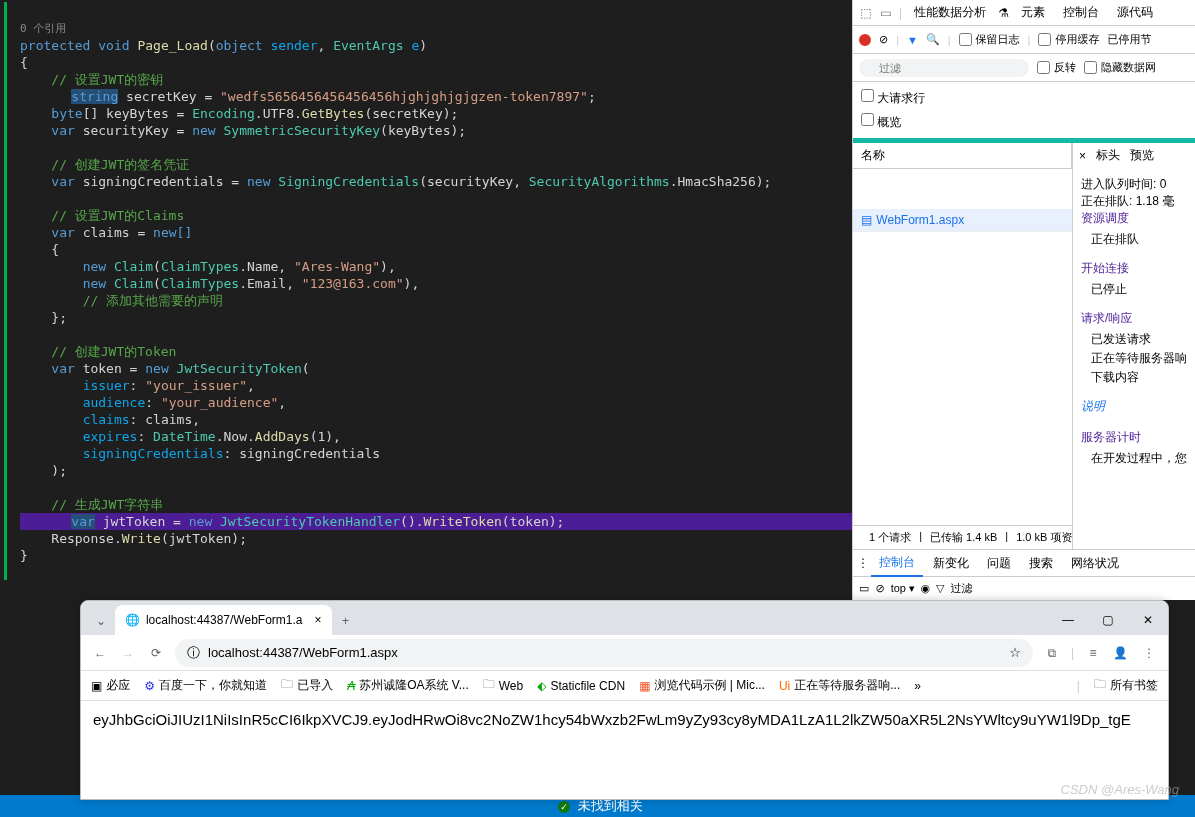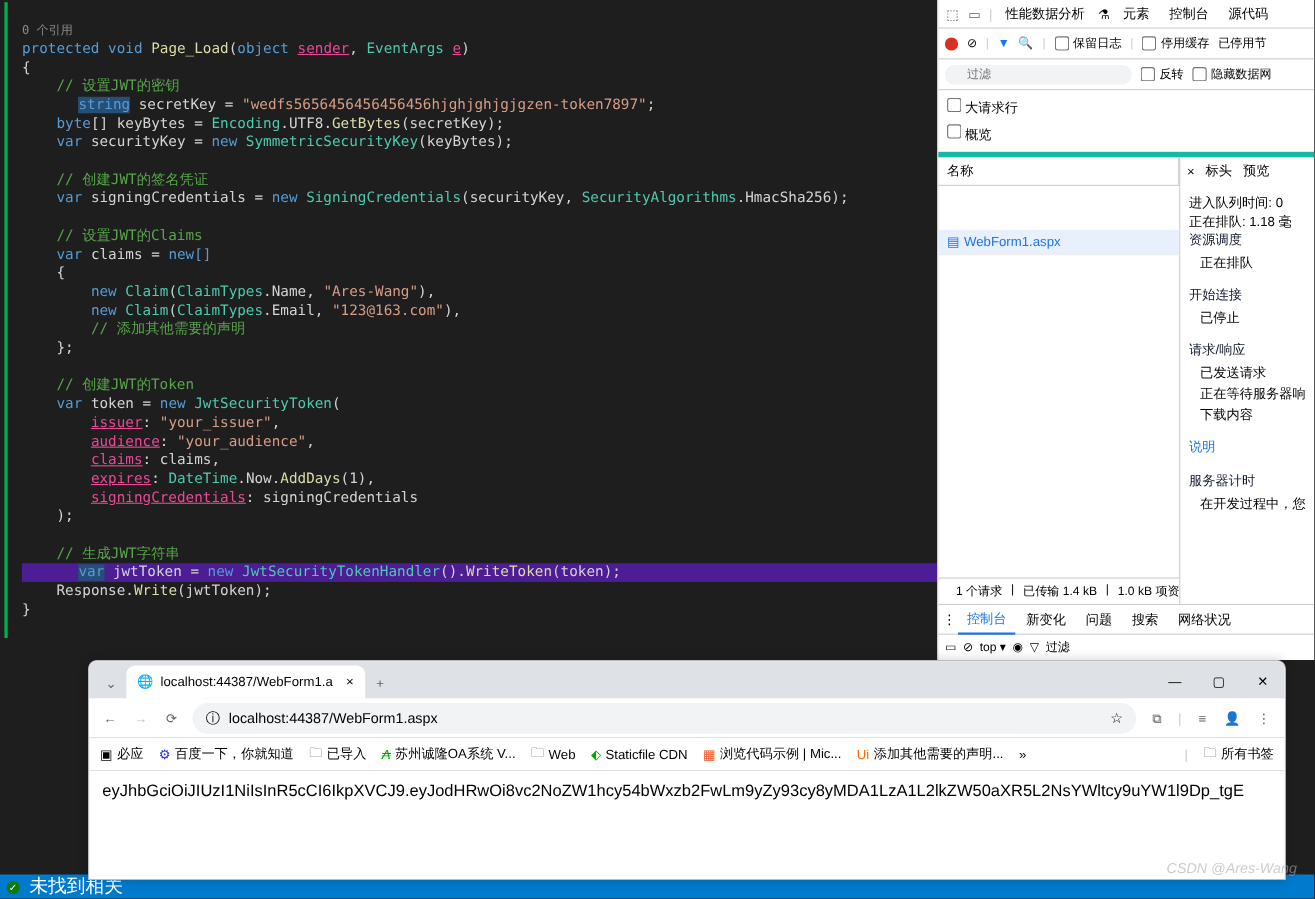--- a/index.html
+++ b/index.html
@@ -8,48 +8,48 @@
 
 .editor { position: absolute; left: 0; top: 0; width: 852px; height: 600px; background: #1e1e1e; color: #d4d4d4; font-family: Consolas, monospace; font-size: 13px; line-height: 17px; }
 .gutter { position: absolute; left: 0; top: 0; width: 14px; height: 100%; background: #1e1e1e; }
 .gutter-line { position: absolute; left: 4px; width: 3px; background: #00b050; top: 2px; height: 578px; }
 .code-area { padding-left: 20px; padding-top: 2px; white-space: pre; }
 .kw { color: #569cd6; }
 .type { color: #4ec9b0; }
 .str { color: #d69d85; }
 .comment { color: #57a64a; }
 .method { color: #dcdcaa; }
-.param { color: #ec4899; text-decoration: underline; }
+.param { color: #0ea5e9; }
 .ref { color: #8a8a8a; font-size: 11px; }
 .hl { background: #264f78; margin-left: 20px; }
 .current-line { background: #4c1d95; display: inline-block; width: 100%; }
-.status-bar { position: absolute; left: 0; bottom: 0; width: 100%; height: 22px; background: #007acc; color: #fff; font-size: 17px; line-height: 22px; padding-left: 6px; }
+.status-bar { position: absolute; left: 0; bottom: 0; width: 100%; height: 22px; background: #007acc; color: #fff; font-size: 13px; line-height: 22px; padding-left: 6px; text-align: center; }
 .status-ok { display: inline-block; width: 12px; height: 12px; border-radius: 50%; background: #0e7a0d; vertical-align: middle; margin-right: 4px; position: relative; }
 .status-ok::after { content: "✓"; color: #fff; font-size: 9px; position: absolute; left: 2px; top: -5px; }
 
 
 .devtools { position: absolute; right: 0; top: 0; width: 343px; height: 600px; background: #fff; border-left: 1px solid #ccc; display: flex; flex-direction: column; }
 .dt-top { display: flex; align-items: center; height: 26px; border-bottom: 1px solid #ccc; padding: 0 6px; gap: 6px; }
 .dt-top .icon { width: 14px; height: 14px; display: inline-flex; align-items: center; justify-content: center; color: #5f6368; }
 .dt-top .tab { padding: 4px 6px; cursor: pointer; }
 .dt-toolbar2 { display: flex; align-items: center; height: 28px; border-bottom: 1px solid #ccc; padding: 0 6px; gap: 8px; font-size: 11px; }
 .dt-toolbar2 .red-circle { width: 12px; height: 12px; border: 2px solid #d93025; border-radius: 50%; background: #d93025; }
 .dt-filter-row { display: flex; align-items: center; height: 28px; border-bottom: 1px solid #ccc; padding: 0 6px; gap: 8px; font-size: 11px; }
 .dt-filter { background: #f1f3f4; border: none; padding: 3px 18px 3px 20px; border-radius: 10px; width: 170px; font-size: 11px; color: #5f6368; }
 .dt-checks { padding: 4px 8px; border-bottom: 5px solid #14b8a6; font-size: 12px; }
 .dt-checks label { display: block; padding: 3px 0; }
 .dt-table-head { display: flex; border-bottom: 1px solid #ccc; font-size: 12px; }
 .dt-col-name { flex: 1; padding: 4px 8px; border-right: 1px solid #ccc; }
 .dt-headers { padding: 4px 6px; display: flex; gap: 10px; align-items: center; }
 .dt-request-item { padding: 4px 8px; background: #e8f0fe; color: #1a73e8; border-bottom: 1px solid #eee; display: flex; align-items: center; gap: 4px; font-size: 12px; }
 .dt-timing { padding: 8px; font-size: 12px; overflow-y: auto; }
 .dt-timing-group { margin-bottom: 10px; }
-.dt-timing-label { color: #0f172a; margin-bottom: 4px; }
+.dt-timing-label { color: #4c1d95; margin-bottom: 4px; }
 .dt-timing-val { padding-left: 10px; padding-bottom: 2px; }
-.dt-link { color: #1a73e8; }
+.dt-link { color: #1a73e8; font-style: italic; }
 .dt-status { border-top: 1px solid #ccc; padding: 4px 16px; font-size: 11px; display: flex; gap: 8px; white-space: nowrap; }
 .dt-tabs { display: flex; border-top: 1px solid #ccc; border-bottom: 1px solid #ccc; align-items: center; gap: 2px; font-size: 12px; height: 28px; padding: 0 4px; }
 .dt-tabs .tab { padding: 4px 8px; cursor: pointer; }
 .dt-tabs .active { border-bottom: 2px solid #1a73e8; color: #1a73e8; }
 .dt-console { display: flex; align-items: center; padding: 4px 6px; gap: 6px; font-size: 11px; }
 .dt-split { display: flex; flex: 1; overflow: hidden; }
 .dt-left { width: 220px; border-right: 1px solid #ccc; display: flex; flex-direction: column; gap: 40px; }
 .dt-right { flex: 1; display: flex; flex-direction: column; }
 
 
@@ -281,21 +281,21 @@
     <span class="bm">
         <span style="color:#0a0">⬖</span>
         <span>Staticfile CDN</span>
       </span>
     <span class="bm">
         <span style="color:#f25022">▦</span>
         <span>浏览代码示例 | Mic...</span>
       </span>
     <span class="bm">
         <span style="color:#f60">Ui</span>
-        <span>添加其他需要的声明...</span>
+        <span>正在等待服务器响...</span>
       </span>
     <span class="bm">»</span>
     <span style="flex:1"></span>
     <span style="color:#ccc">|</span>
     <span class="bm">
         <span class="folder-icon">🗀</span>
         <span>所有书签</span>
       </span>
   </div>
   <div class="br-content">eyJhbGciOiJIUzI1NiIsInR5cCI6IkpXVCJ9.eyJodHRwOi8vc2NoZW1hcy54bWxzb2FwLm9yZy93cy8yMDA1LzA1L2lkZW50aXR5L2NsYWltcy9uYW1l9Dp_tgE</div>

